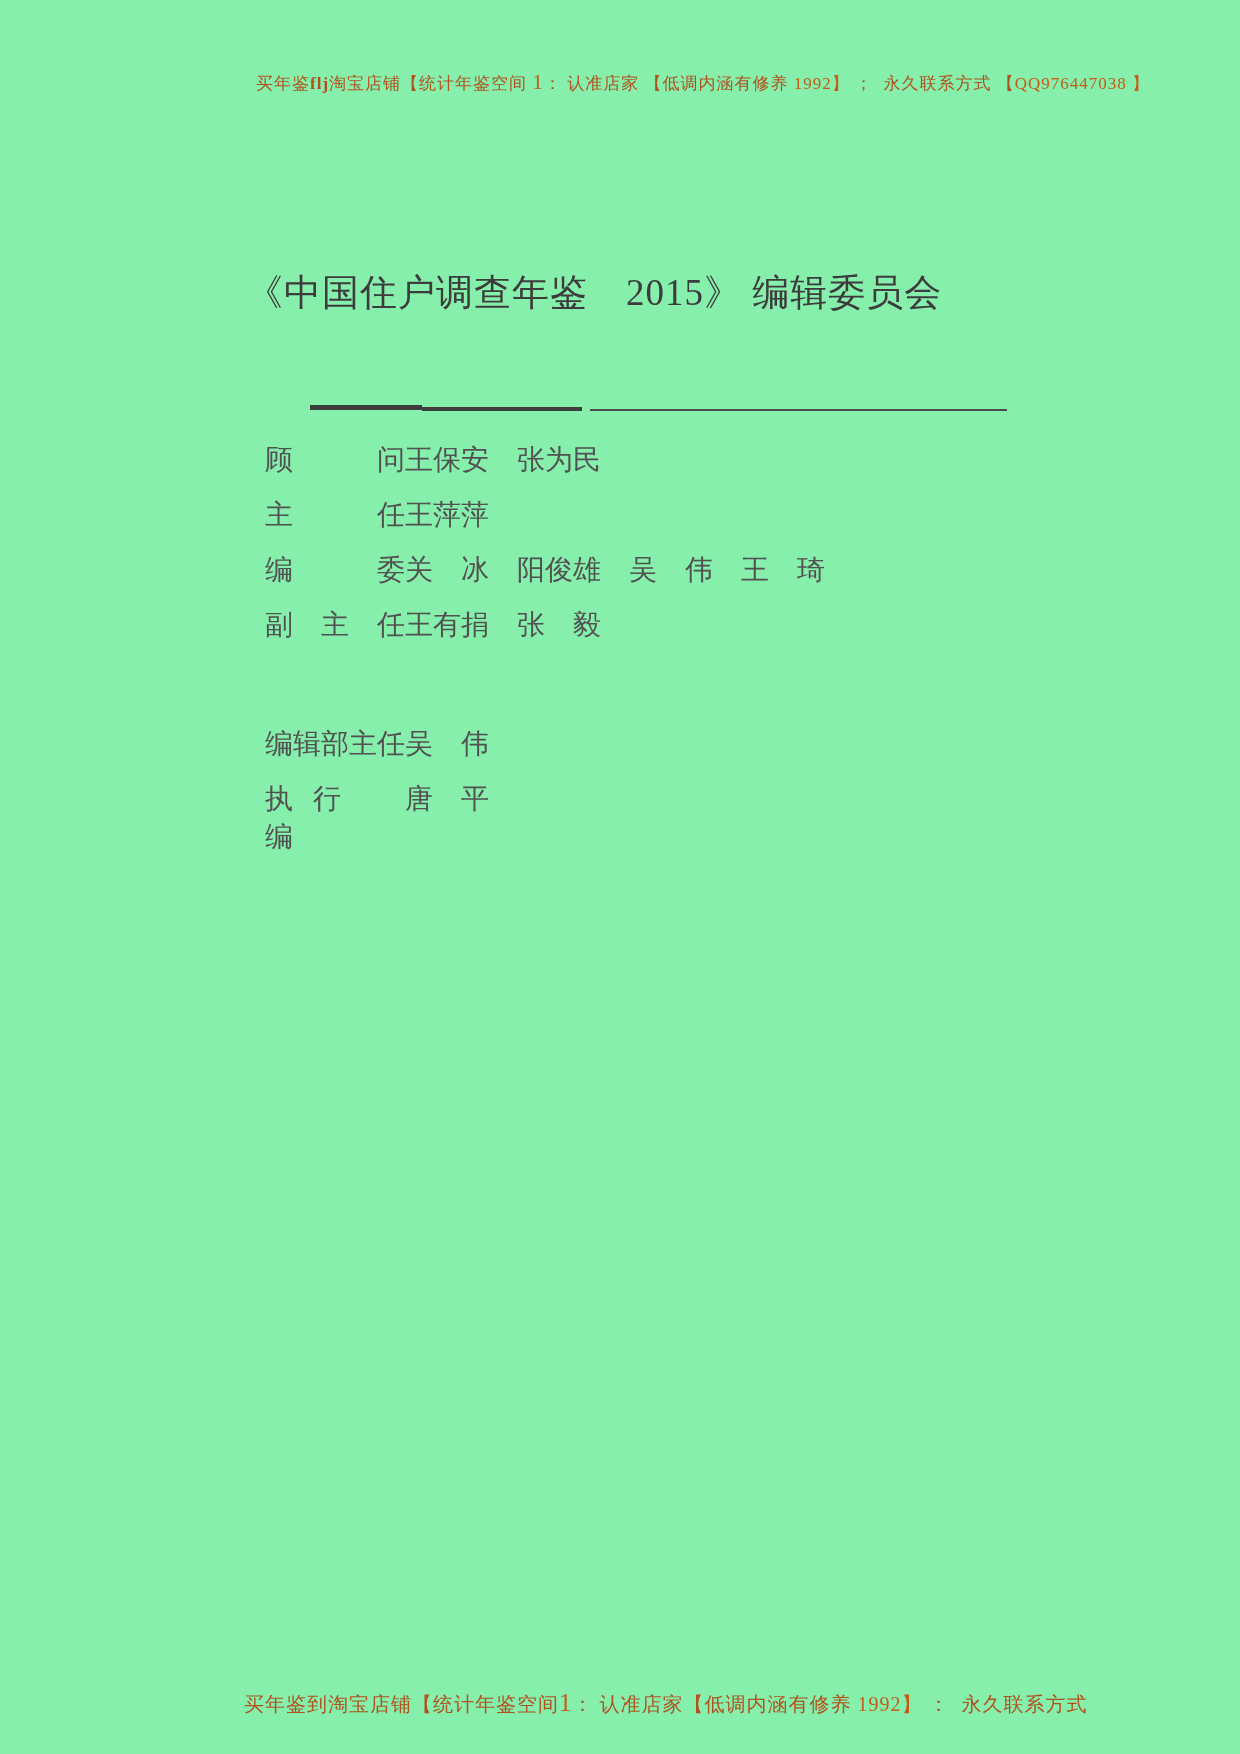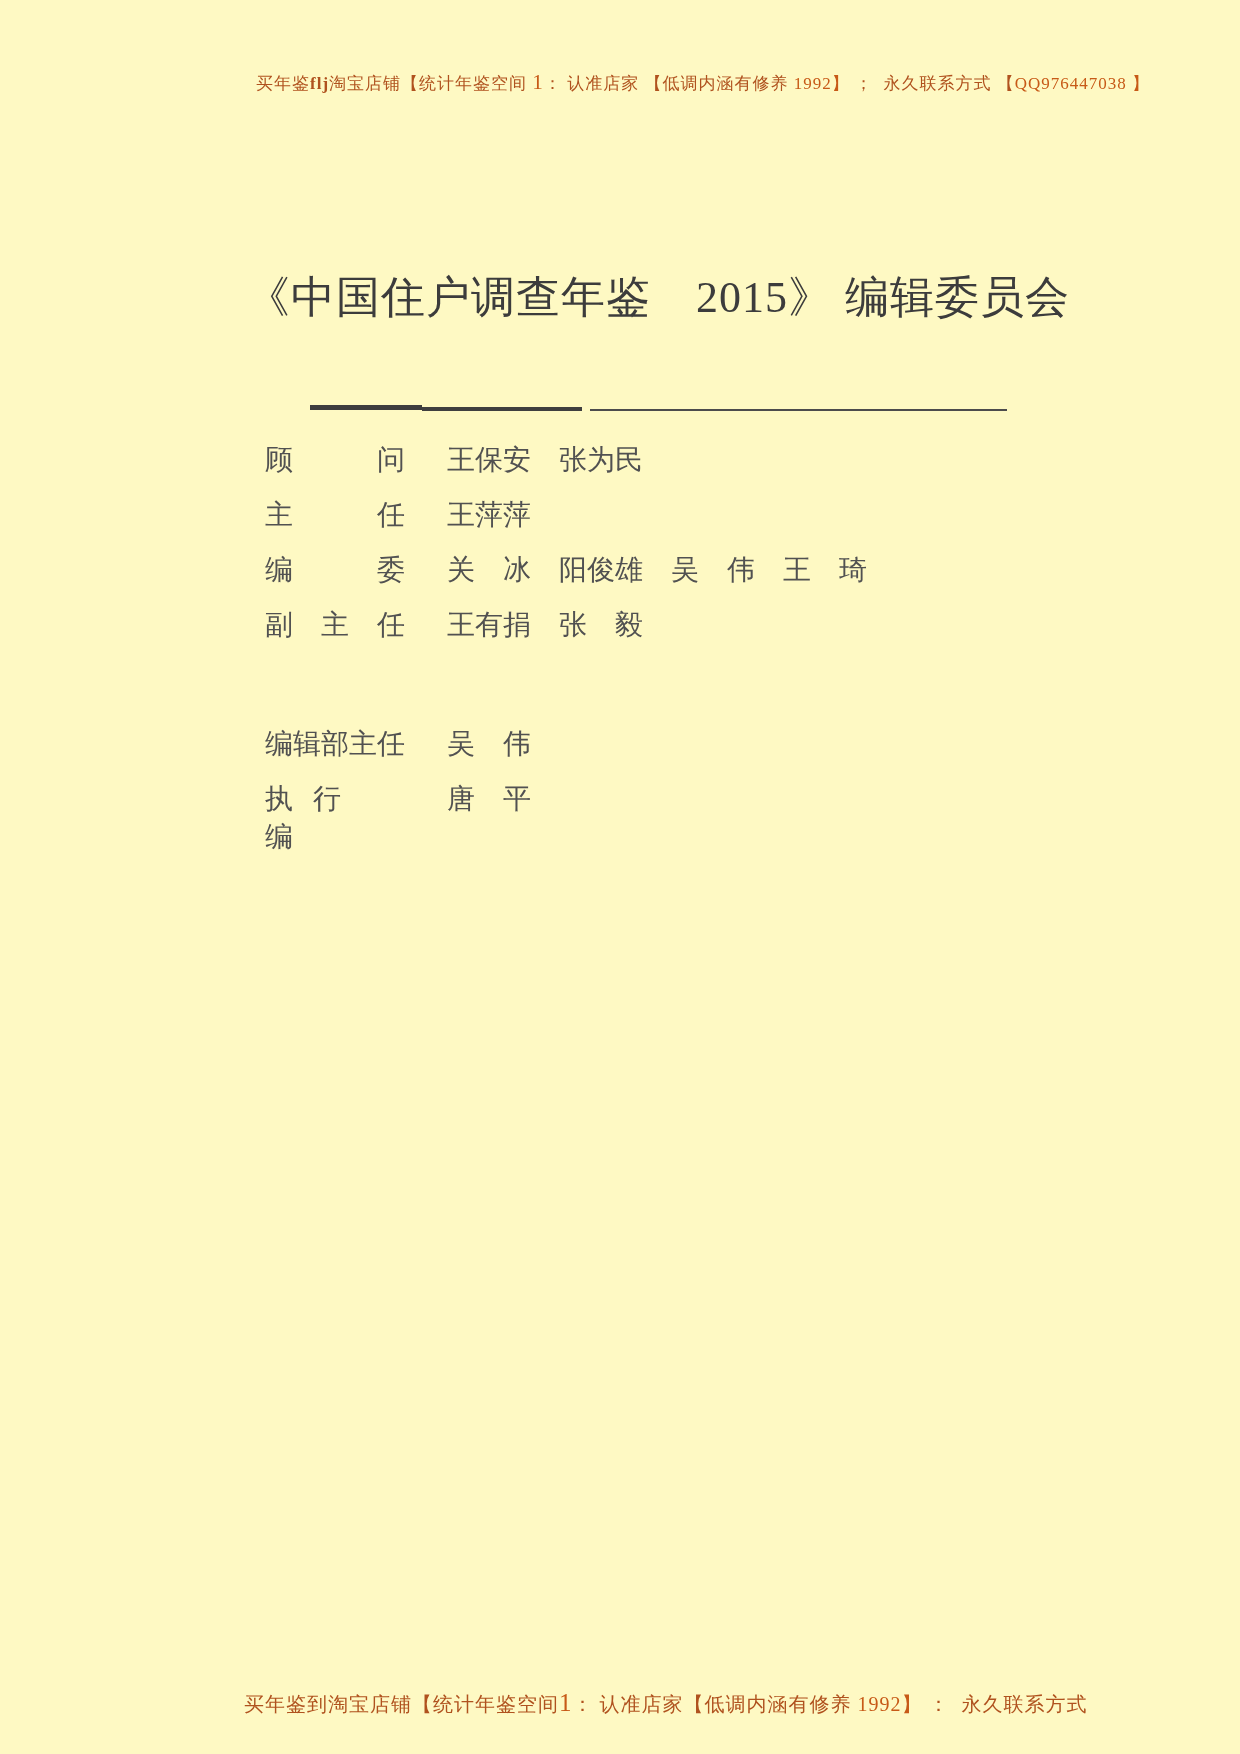--- a/index.html
+++ b/index.html
@@ -1,21 +1,21 @@
 <!DOCTYPE html>
 <html><head>
 <meta charset="utf-8">
 <style>
   html,body { margin:0; padding:0; }
   body { background:#e8e8e8; }
   .page {
     position:relative;
     width:1240px; height:1754px;
     margin:0 auto;
-    background:#fef9c3;
+    background:#86efac;
     overflow:hidden;
     font-family:"Liberation Serif","DejaVu Serif",serif;
   }
 
   
   .banner {
     position:absolute;
     color:#b0521e;
     font-size:17px;
     letter-spacing:1px;
@@ -25,21 +25,21 @@
   .banner-top { left:235px; top:50px; }
   .banner-bottom { left:220px; top:1666px; font-size:20px; }
   .banner .latin-bold { font-weight:bold; }
   .banner .big-digit { font-size:1.25em; }
   .banner .accent { color:#c75a17; }
 
   
   .doc-title {
     position:absolute;
     left:246px; top:268px;
-    font-size:44px;
+    font-size:37px;
     color:#3c3c3c;
     letter-spacing:1px;
     white-space:pre;
     font-weight:normal;
   }
 
   
   .rule { position:absolute; }
   .rule-1 { left:310px; top:405px; width:112px; height:5px; background:#3d3d3d; }
   .rule-2 { left:422px; top:407px; width:160px; height:4px; background:#3f3f3f; }
@@ -51,21 +51,20 @@
   .block-2 { top:725px; }
   .crow { display:flex; height:55px; }
   .role-label {
     width:140px;
     font-size:28px;
     flex:0 0 140px;
   }
   .role-label.justify { text-align:justify; text-align-last:justify; }
   .role-label.spread { letter-spacing:20px;font-family:Liberation Mono, monospace; }
   .member-names {
-    margin-left:42px;
     font-size:28px;
     white-space:pre;
   }
 </style>
 </head>
 <body>
 
 <div class="page">
 
   <div class="banner banner-top">

